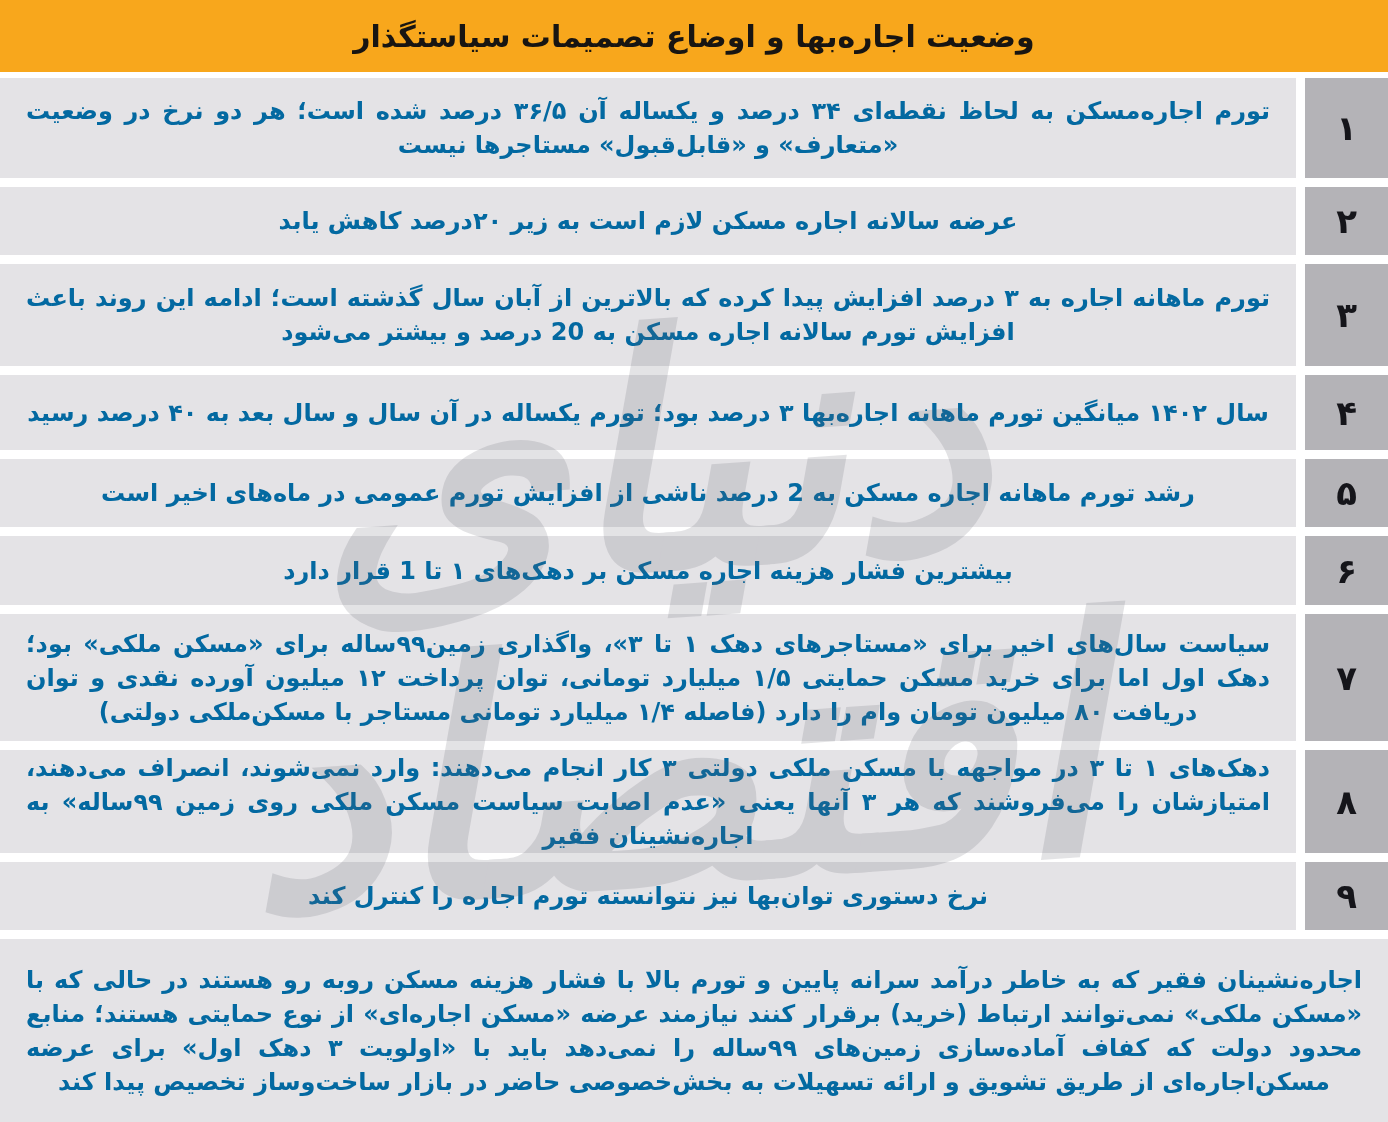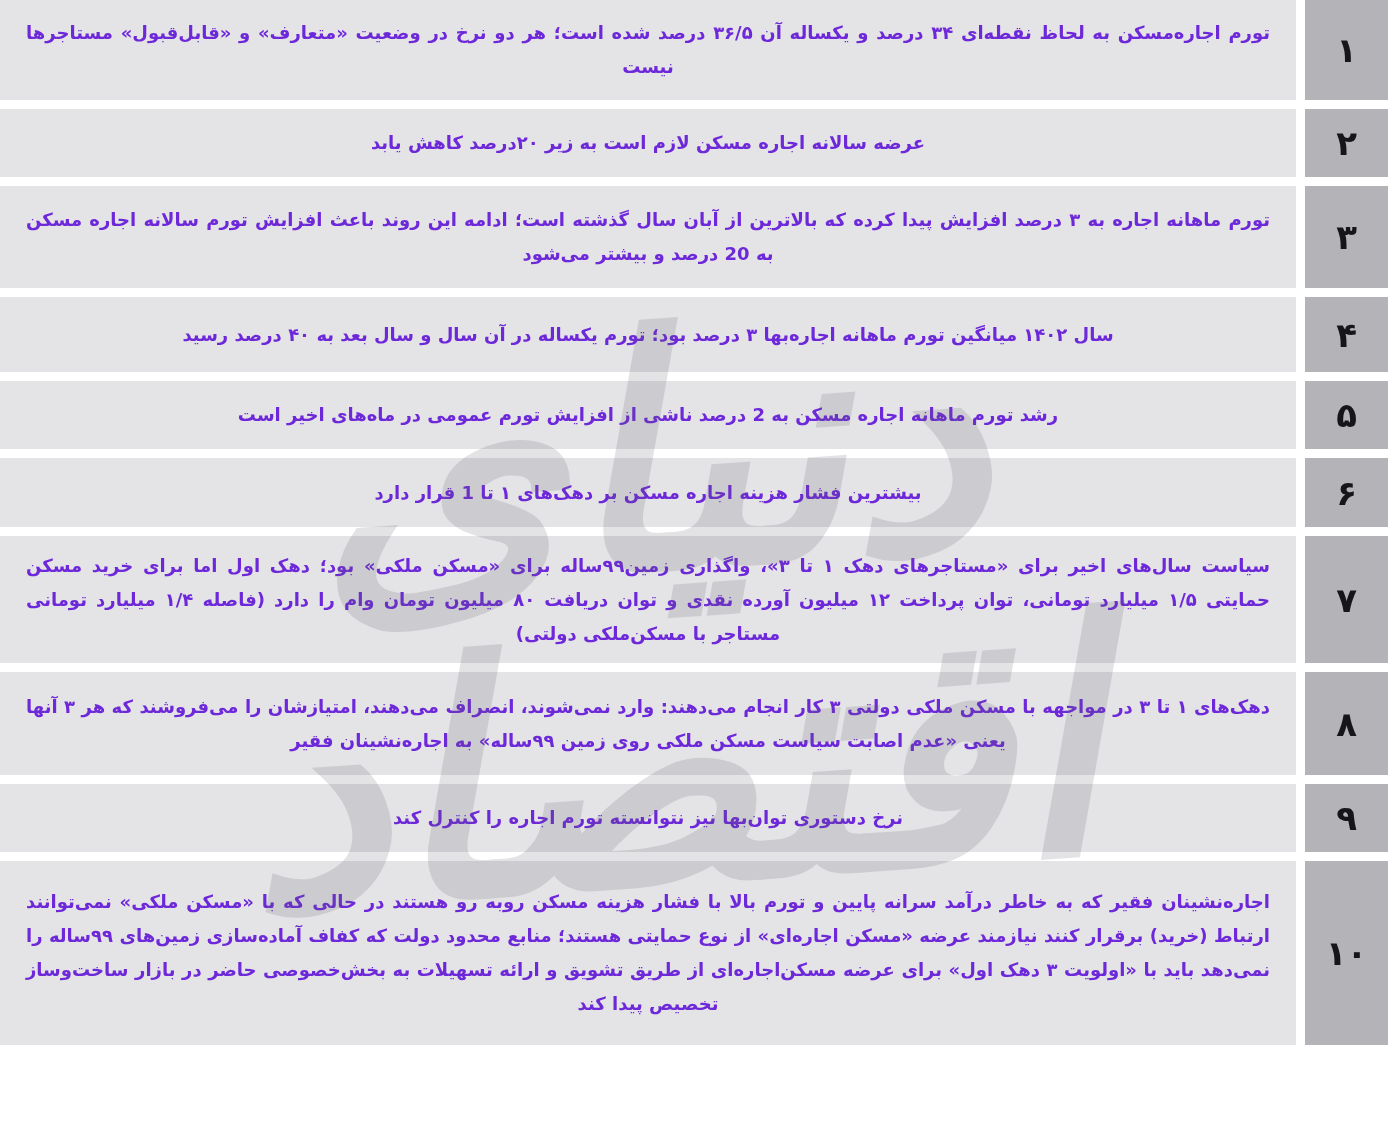--- a/index.html
+++ b/index.html
@@ -53,22 +53,22 @@
   .panel{
     flex:1 1 auto;
     background:#E4E3E6;
     display:flex;
     align-items:center;
     justify-content:center;
     padding:4px 26px;
     box-sizing:border-box;
   }
   .panel .txt{
-    color:#6d28d9;
-    font-size:18px;
+    color:#0369a1;
+    font-size:24px;
     font-weight:bold;
     line-height:34px;
     text-align:justify;
     text-align-last:center;
     width:100%;
   }
   
   .row:nth-of-type(1){height:100px;}
   .row:nth-of-type(2){height:68px;}
   .row:nth-of-type(3){height:102px;}
@@ -96,20 +96,23 @@
     transform:rotate(-4deg);
     font-style:italic;
     white-space:normal;
   }
 </style>
 </head>
 <body>
 
 <div class="page">
 
+  <div class="header">
+    <div class="title">وضعیت اجاره‌بها و اوضاع تصمیمات سیاستگذار</div>
+  </div>
 
   <div class="watermark">دنیای اقتصاد</div>
 
   <div class="rows">
 
     <div class="row">
       <div class="badge">
         <span class="num">۱</span>
       </div>
       <div class="panel">
@@ -183,22 +186,19 @@
     <div class="row">
       <div class="badge">
         <span class="num">۹</span>
       </div>
       <div class="panel">
         <div class="txt">نرخ دستوری توان‌بها نیز نتوانسته تورم اجاره را کنترل کند</div>
       </div>
     </div>
 
     <div class="row">
-      <div class="badge">
-        <span class="num">۱۰</span>
-      </div>
       <div class="panel">
         <div class="txt">اجاره‌نشینان فقیر که به خاطر درآمد سرانه پایین و تورم بالا با فشار هزینه مسکن روبه رو هستند در حالی که با «مسکن ملکی» نمی‌توانند ارتباط (خرید) برقرار کنند نیازمند عرضه «مسکن اجاره‌ای» از نوع حمایتی هستند؛ منابع محدود دولت که کفاف آماده‌سازی زمین‌های ۹۹ساله را نمی‌دهد باید با «اولویت ۳ دهک اول» برای عرضه مسکن‌اجاره‌ای از طریق تشویق و ارائه تسهیلات به بخش‌خصوصی حاضر در بازار ساخت‌وساز تخصیص پیدا کند</div>
       </div>
     </div>
 
   </div>
 </div>
 
 </body></html>

